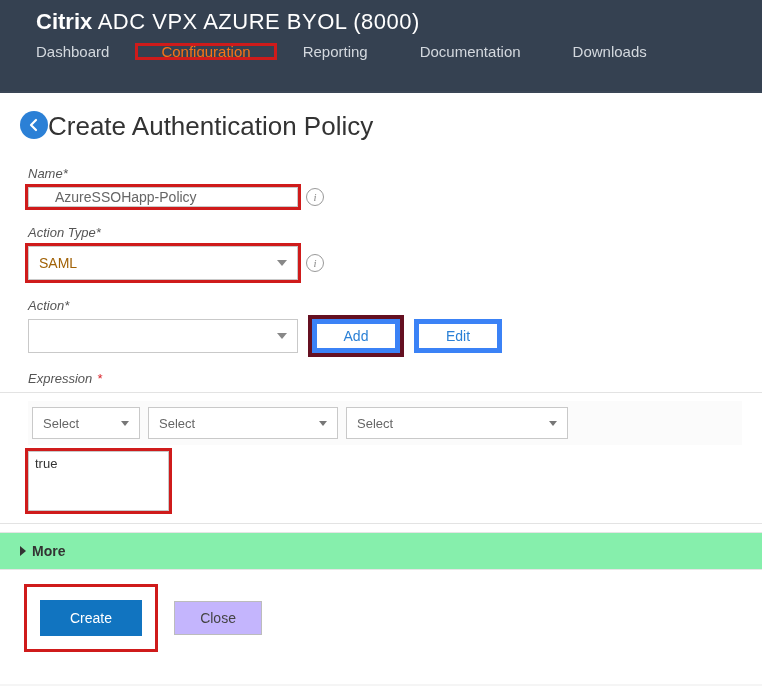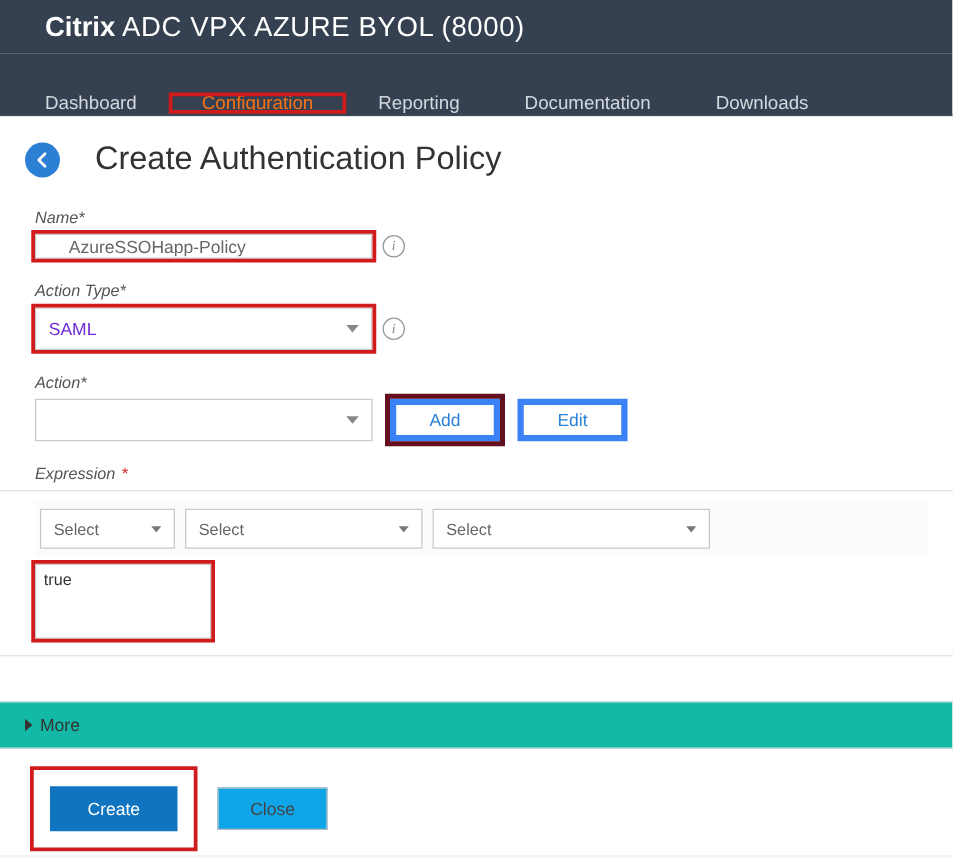--- a/index.html
+++ b/index.html
@@ -11,39 +11,39 @@
     display: flex;
     align-items: center;
     padding: 0 36px;
   }
   .header .brand { font-size: 22px; font-weight: 300; letter-spacing: 0.5px; }
   .header .brand b { font-weight: 700; letter-spacing: 0; }
   .nav {
     background: #354151;
     display: flex;
     height: 50px;
-    align-items: flex-end;
+    align-items: flex-start;
     padding: 0 10px;
     border-bottom: 2px solid #3a4656;
   }
   .nav-item {
     color: #d3d8de;
     font-size: 15px;
     padding: 0 26px;
     display: flex;
     align-items: center;
     cursor: pointer;
     position: relative;
   }
   .nav-item.active { color: #f97316; }
   .hl-red { outline: 3px solid #cf1b1b; outline-offset: -3px; }
   .hl-red-input { outline: 3px solid #cf1b1b; outline-offset: 0px; }
   .hl-dark { outline: 4px solid #651021; outline-offset: 0px; }
   .page-body { background: #fff; padding: 18px 20px 0 20px; height: calc(100% - 95px); position: relative; }
-  .page-head { display: flex; align-items: flex-end; gap: 28px; margin-bottom: 24px; }
+  .page-head { display: flex; align-items: flex-start; gap: 0; margin-bottom: 24px; }
   .back-btn {
     width: 28px; height: 28px; border-radius: 50%;
     background: #2b80d6; display: flex; align-items: center; justify-content: center;
     cursor: pointer;
   }
   .page-title { font-size: 26px; font-weight: 400; color: #333; }
   .form { padding: 0 0 0 8px; }
   .label { font-size: 13px; color: #555; margin-bottom: 6px; display: block; font-style: italic; }
   .req-star { color: #d9242b; margin-left: 1px; }
   .info-icon {
@@ -53,34 +53,34 @@
     margin-left: 8px; vertical-align: middle;
   }
   .row { margin-bottom: 18px; }
   .inline { display: flex; align-items: center; }
   .input {
     width: 270px; height: 20px; border: 1px solid #c9c9c9; padding: 0 26px;
     font-size: 14px; color: #666; background: #fff;
   }
   .select {
     width: 270px; height: 34px; border: 1px solid #c9c9c9; padding: 0 10px;
-    font-size: 14px; color: #6d28d9; background: #fff;
+    font-size: 14px; color: #a16207; background: #fff;
     display: flex; align-items: center; justify-content: space-between;
     cursor: pointer;
   }
   .chev { width: 0; height: 0; border-left: 5px solid transparent; border-right: 5px solid transparent; border-top: 6px solid #888; }
   .chev-sm { width: 0; height: 0; border-left: 4px solid transparent; border-right: 4px solid transparent; border-top: 5px solid #777; }
   .btn-out {
     height: 34px; padding: 0 24px; border: 5px solid #3b82f6; color: #2b80d6;
     background: #fff; font-size: 14px; cursor: pointer; display: inline-flex; align-items: center; justify-content: center;
     min-width: 88px;
   }
   .btn-gray {
     height: 34px; padding: 0 24px; border: 1px solid #bcbcbc; color: #444;
-    background: #0ea5e9; font-size: 14px; cursor: pointer; min-width: 88px;
+    background: #c4b5fd; font-size: 14px; cursor: pointer; min-width: 88px;
   }
   .btn-primary {
     height: 36px; padding: 0 30px; border: none; background: #1174c0; color: #fff;
     font-size: 14px; cursor: pointer; min-width: 100px;
   }
   .action-row { display: flex; align-items: center; gap: 14px; }
   .expr-section { border: 1px solid #e3e3e3; border-left: none; border-right: none; padding: 8px 0 8px 0; margin: 4px -20px 0 -20px; }
   .expr-inner { padding: 0 20px 0 28px; }
   .expr-selects { display: flex; gap: 8px; margin-bottom: 6px; background: #fbfbfb; padding: 6px 4px; }
   .mini-select {
@@ -90,23 +90,23 @@
   }
   .ms1 { width: 108px; }
   .ms2 { width: 190px; }
   .ms3 { width: 222px; }
   .expr-text {
     width: 141px; height: 60px; border: 1px solid #c9c9c9; padding: 4px 6px;
     font-size: 13px; color: #333; resize: none;
   }
   .more-bar {
     border-top: 1px solid #e5e5e5; border-bottom: 1px solid #e5e5e5;
-    margin: 36px -20px 0 -20px; padding: 10px 20px; display: flex; align-items: center;
-    gap: 6px; cursor: pointer; font-size: 14px; color: #333; font-weight: 400;
-    background: #14b8a6;
+    margin: 8px -20px 0 -20px; padding: 10px 20px; display: flex; align-items: center;
+    gap: 6px; cursor: pointer; font-size: 14px; color: #333; font-weight: 700;
+    background: #86efac;
   }
   .tri { width: 0; height: 0; border-top: 5px solid transparent; border-bottom: 5px solid transparent; border-left: 6px solid #333; }
   .footer-btns {
     display: flex; gap: 16px; padding: 14px 4px; align-items: center;
   }
 </style>
 </head>
 <body>
 
 <div class="header">

